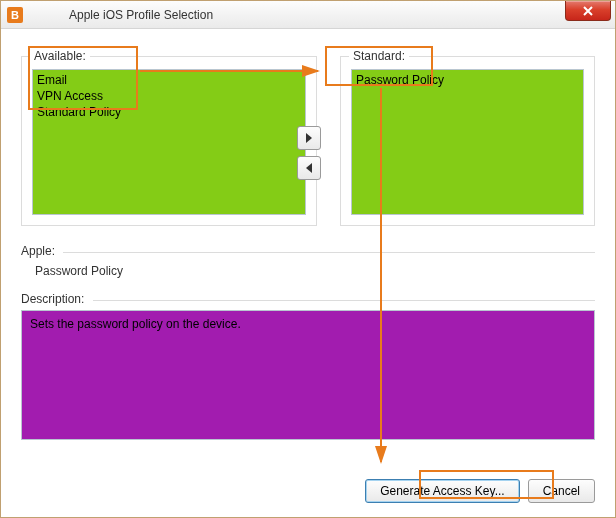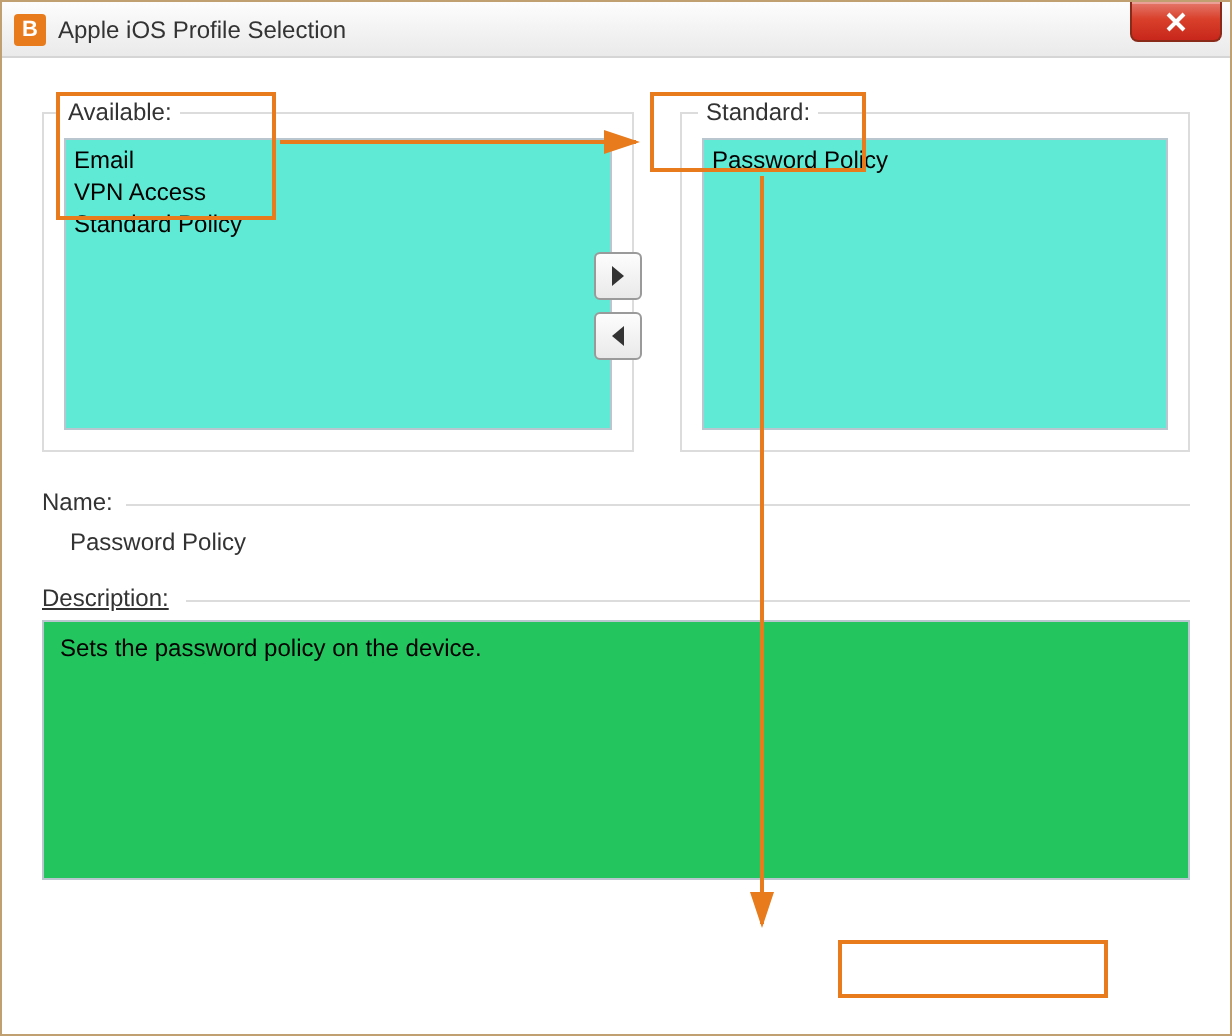--- a/index.html
+++ b/index.html
@@ -39,20 +39,21 @@
     align-items: center;
     justify-content: center;
     color: #fff;
     font-weight: bold;
     font-size: 11px;
     margin-right: 6px;
   }
   .title-text {
     color: #333;
     font-size: 12px;
+    margin-left: 40px;
   }
   .close-btn {
     position: absolute;
     right: 4px;
     top: 0px;
     width: 46px;
     height: 20px;
     background: linear-gradient(to bottom, #e47a6e 0%, #d9402b 45%, #c7261a 100%);
     border: 1px solid #8a2b1a;
     border-top: none;
@@ -86,21 +87,21 @@
     color: #333;
     font-size: 12px;
   }
   .listbox {
     position: absolute;
     left: 10px;
     right: 10px;
     top: 12px;
     bottom: 10px;
     border: 1px solid #b9c6d0;
-    background: #5eead4;
+    background: #84cc16;
     padding: 2px 4px;
     overflow: hidden;
   }
   .listitem {
     line-height: 16px;
     white-space: nowrap;
     cursor: default;
   }
   
   .fieldlabel {
@@ -112,21 +113,21 @@
     border-bottom: 1px solid #dcdcdc;
     height: 1px;
   }
   .name-value {
     position: absolute;
     color: #333;
   }
   .descbox {
     position: absolute;
     border: 1px solid #b9c6d0;
-    background: #22c55e;
+    background: #a21caf;
     padding: 6px 8px;
   }
   
   .arrowbtn {
     position: absolute;
     width: 24px;
     height: 24px;
     background: linear-gradient(to bottom, #fdfdfd, #e9e9e9);
     border: 1px solid #9a9a9a;
     border-radius: 3px;
@@ -209,30 +210,38 @@
       <svg viewBox="0 0 8 10">
           <path d="M1 0 L7 5 L1 10 Z" fill="#333"></path>
         </svg>
     </div>
     <div class="arrowbtn" style="left:276px; top:110px;">
       <svg viewBox="0 0 8 10">
           <path d="M7 0 L1 5 L7 10 Z" fill="#333"></path>
         </svg>
     </div>
 
-    <div class="fieldlabel" style="left:0; top:198px;">Name:</div>
+    <div class="fieldlabel" style="left:0; top:198px;">Apple:</div>
     <div class="fieldline" style="left:42px; right:0; top:206px;"></div>
     <div class="name-value" style="left:14px; top:218px;">Password Policy</div>
 
-    <div class="fieldlabel" style="left:0; top:246px;text-decoration:underline;">Description:</div>
+    <div class="fieldlabel" style="left:0; top:246px;">Description:</div>
     <div class="fieldline" style="left:72px; right:0; top:254px;"></div>
     <div class="descbox" style="left:0; right:0; top:264px; height:130px;">
       <span>Sets the password policy on the device.</span>
     </div>
 
+    <div class="footer">
+      <div class="btn default">
+        <span>Generate Access Key...</span>
+      </div>
+      <div class="btn">
+        <span>Cancel</span>
+      </div>
+    </div>
 
   </div>
 
   <div class="annot-box" style="left:27px; top:45px; width:110px; height:64px;"></div>
   <div class="annot-box" style="left:324px; top:45px; width:108px; height:40px;"></div>
   <div class="annot-box" style="left:418px; top:469px; width:135px; height:29px;"></div>
 
   <svg class="annot-arrow" style="left:137px; top:60px; width:187px; height:20px;">
     <defs>
       <marker id="ah1" markerWidth="10" markerHeight="10" refX="8" refY="3" orient="auto">

